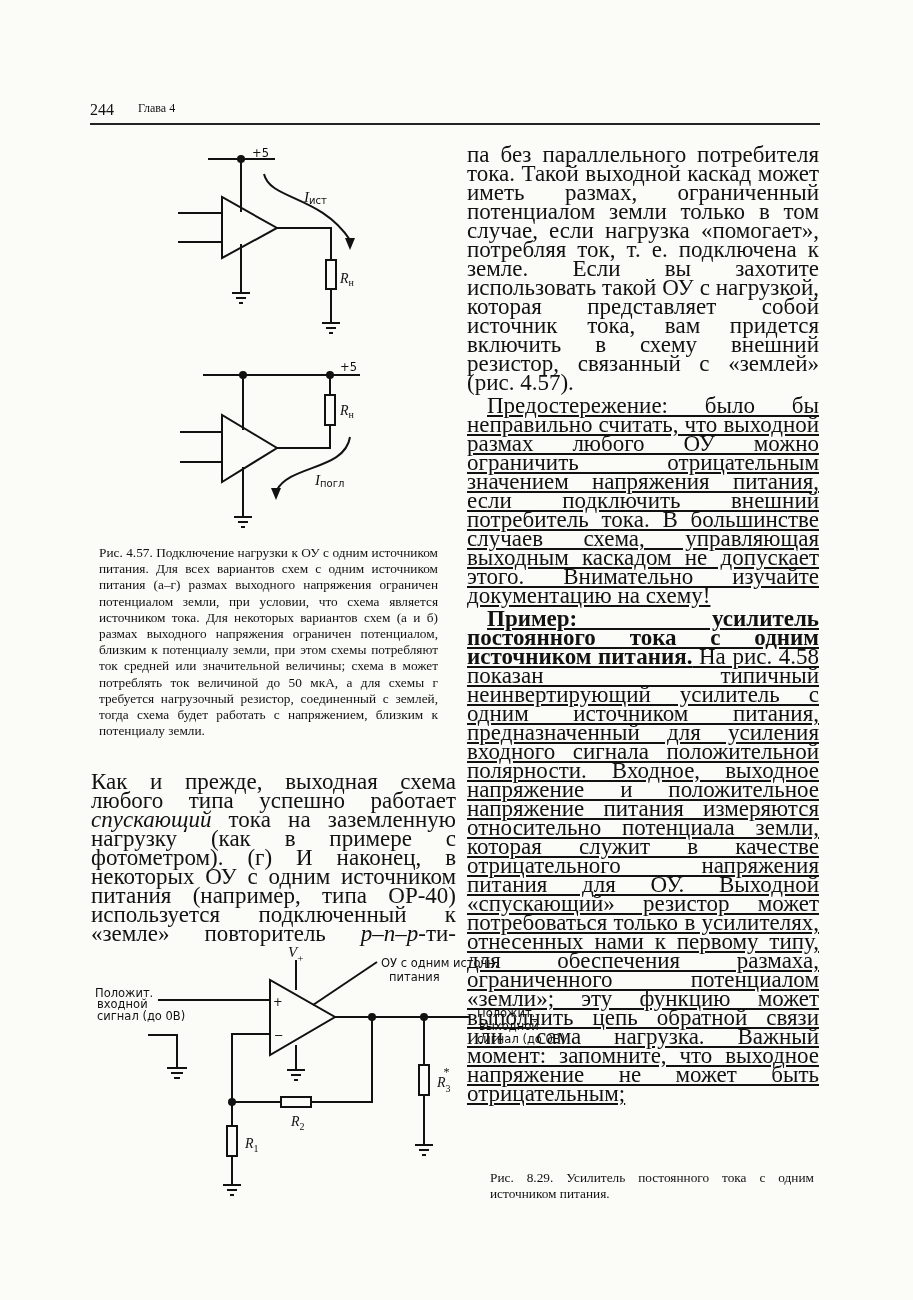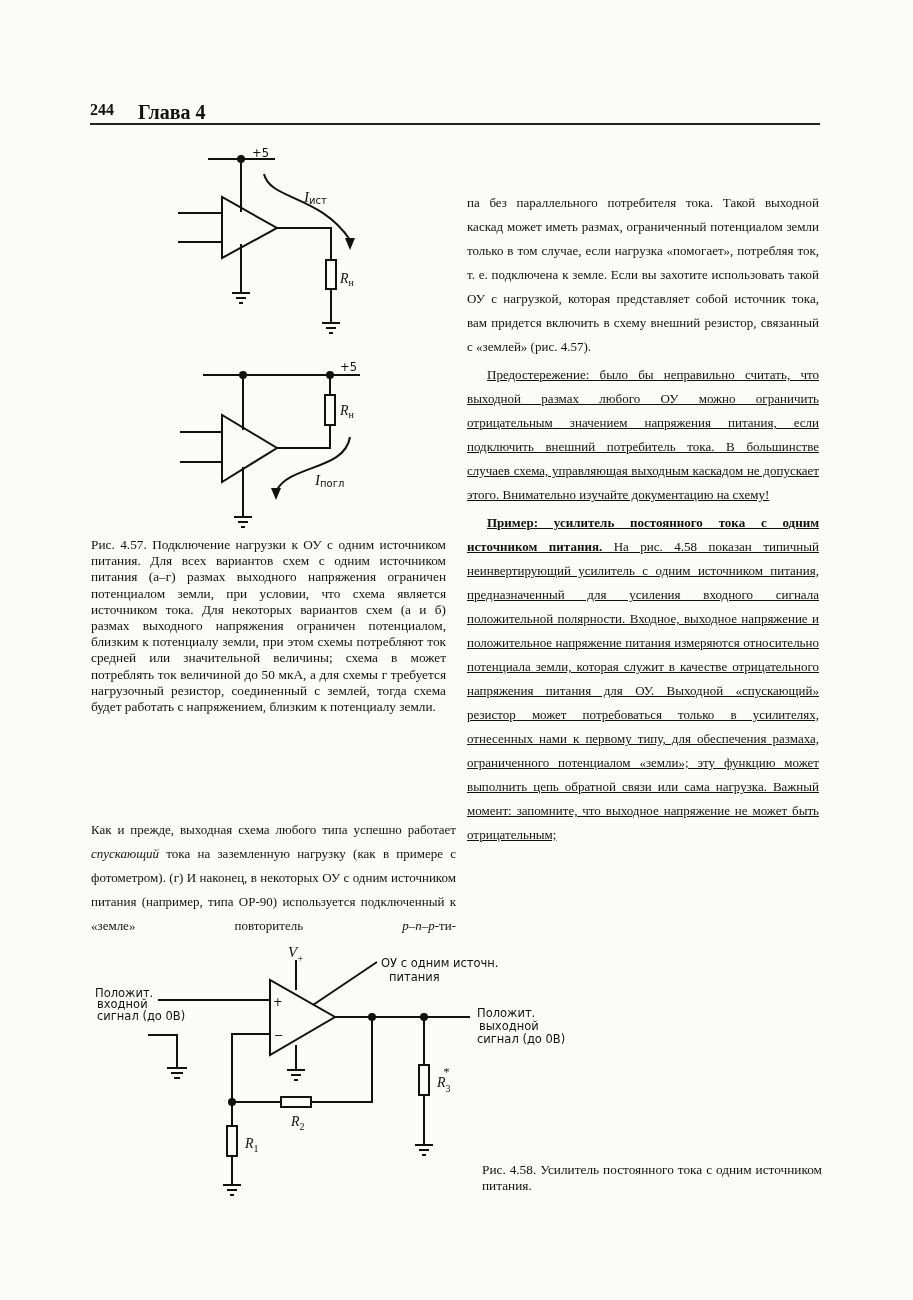--- a/index.html
+++ b/index.html
@@ -1,25 +1,25 @@
 <!DOCTYPE html>
 <html><head>
 <meta charset="utf-8">
 <style>
   html, body { margin:0; padding:0; }
   body { width:913px; height:1300px; background:#fbfbf8; position:relative; overflow:hidden;
          font-family:"Liberation Serif","DejaVu Serif",serif; color:#111; }
   .header { position:absolute; left:90px; top:101px; width:730px; height:22px; border-bottom:2px solid #222; }
-  .header .num { position:absolute; left:0; top:0; font-weight:bold; font-size:16px; }
-  .header .chap { position:absolute; left:48px; top:0; font-weight:bold; font-size:20px; }
-  .col-text { position:absolute; font-size:13px; line-height:24px; text-align:justify;margin-top:46px; }
+  .header .num { position:absolute; left:0; top:0; font-weight:normal; font-size:16px; }
+  .header .chap { position:absolute; left:48px; top:0; font-weight:normal; font-size:12px; }
+  .col-text { position:absolute; font-size:23px; line-height:19px; text-align:justify; }
   .col-text p { margin:0; }
   .indent { text-indent:20px;text-decoration:underline; }
   .caption { position:absolute; font-size:13.3px; line-height:16.2px; text-align:justify; }
-  .caption p { margin:0; }
+  .caption p { margin:8px; }
   .diag-label { font-family:"DejaVu Sans","Liberation Sans",sans-serif; font-size:11.5px; fill:#111; }
   .sym { font-family:"Liberation Serif",serif; font-style:italic; fill:#111; }
   svg { position:absolute; overflow:visible; }
   .w { stroke:#111; stroke-width:2; fill:none; }
   .r { stroke:#111; stroke-width:2; fill:#fbfbf8; }
   .dot { fill:#111; }
   .last-line { text-align-last:justify; }
 </style>
 </head>
 <body>
@@ -79,21 +79,21 @@
   <path class="w" stroke-width="1.5" d="M190,92 C185,125 130,120 117,145"></path>
   <polygon class="dot" points="111,143 121,143 116,155"></polygon>
   <text class="sym" x="155" y="140" font-size="15"><tspan>I</tspan><tspan font-size="10" font-style="normal" font-family="DejaVu Sans" dy="2">погл</tspan></text>
 </svg>
 
 <div class="caption" style="left:91px;top:537px;width:355px;">
   <p>Рис. 4.57. Подключение нагрузки к ОУ с одним источником питания. Для всех вариантов схем с одним источником питания (а–г) размах выходного напряжения ограничен потенциалом земли, при условии, что схема является источником тока. Для некоторых вариантов схем (а и б) размах выходного напряжения ограничен потенциалом, близким к потенциалу земли, при этом схемы потребляют ток средней или значительной величины; схема в может потреблять ток величиной до 50 мкА, а для схемы г требуется нагрузочный резистор, соединенный с землей, тогда схема будет работать с напряжением, близким к потенциалу земли.</p>
 </div>
 
 <div class="col-text" style="left:91px;top:772px;width:365px;">
-  <p class="last-line"><span>Как и прежде, выходная схема любого типа успешно работает </span><i>спускающий</i><span> тока на заземленную нагрузку (как в примере с фотометром). (г) И наконец, в некоторых ОУ с одним источником питания (например, типа OP-90) используется подключенный к «земле» повторитель </span><i>p–n–p</i><span>-ти-</span></p>
+  <p class="last-line"><span>Как и прежде, выходная схема любого типа успешно работает </span><i>спускающий</i><span> тока на заземленную нагрузку (как в примере с фотометром). (г) И наконец, в некоторых ОУ с одним источником питания (например, типа OP-40) используется подключенный к «земле» повторитель </span><i>p–n–p</i><span>-ти-</span></p>
 </div>
 
 <div class="col-text" style="left:467px;top:145px;width:352px;">
   <p>па без параллельного потребителя тока. Такой выходной каскад может иметь размах, ограниченный потенциалом земли только в том случае, если нагрузка «помогает», потребляя ток, т. е. подключена к земле. Если вы захотите использовать такой ОУ с нагрузкой, которая представляет собой источник тока, вам придется включить в схему внешний резистор, связанный с «землей» (рис. 4.57).</p>
   <p class="indent" style="margin-top:4px;">Предостережение: было бы неправильно считать, что выходной размах любого ОУ можно ограничить отрицательным значением напряжения питания, если подключить внешний потребитель тока. В большинстве случаев схема, управляющая выходным каскадом не допускает этого. Внимательно изучайте документацию на схему!</p>
   <p class="indent last-line" style="margin-top:4px;"><b>Пример: усилитель постоянного тока с одним источником питания.</b><span> На рис. 4.58 показан типичный неинвертирующий усилитель с одним источником питания, предназначенный для усиления входного сигнала положительной полярности. Входное, выходное напряжение и положительное напряжение питания измеряются относительно потенциала земли, которая служит в качестве отрицательного напряжения питания для ОУ. Выходной «спускающий» резистор может потребоваться только в усилителях, отнесенных нами к первому типу, для обеспечения размаха, ограниченного потенциалом «земли»; эту функцию может выполнить цепь обратной связи или сама нагрузка. Важный момент: запомните, что выходное напряжение не может быть отрицательным;</span></p>
 </div>
 
 <svg style="left:85px;top:935px;" width="440" height="265">
   <text class="sym" x="203" y="22" font-size="15"><tspan>V</tspan><tspan font-size="11" font-style="normal" dy="5">+</tspan></text>
@@ -145,14 +145,14 @@
   <text class="sym" x="352" y="152" font-size="14"><tspan>R</tspan><tspan font-size="10" font-style="normal" dy="5">3</tspan><tspan font-size="12" font-style="normal" dx="-7" dy="-16">*</tspan></text>
   <line class="w" x1="339" y1="160" x2="339" y2="210"></line>
   <g>
       <line class="w" x1="330" y1="210" x2="348" y2="210"></line>
       <line class="w" x1="334" y1="215" x2="344" y2="215"></line>
       <line class="w" x1="337" y1="220" x2="341" y2="220"></line>
     </g>
 </svg>
 
 <div class="caption" style="left:482px;top:1162px;width:340px;">
-  <p>Рис. 4.58. Усилитель постоянного тока с одним источником питания.</p>
+  <p>Рис. 8.29. Усилитель постоянного тока с одним источником питания.</p>
 </div>
 
 </body></html>

